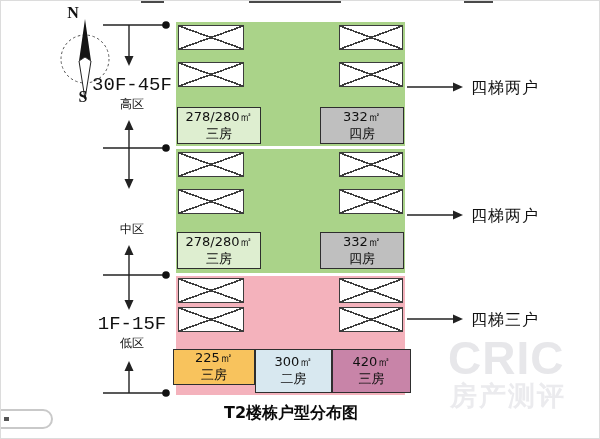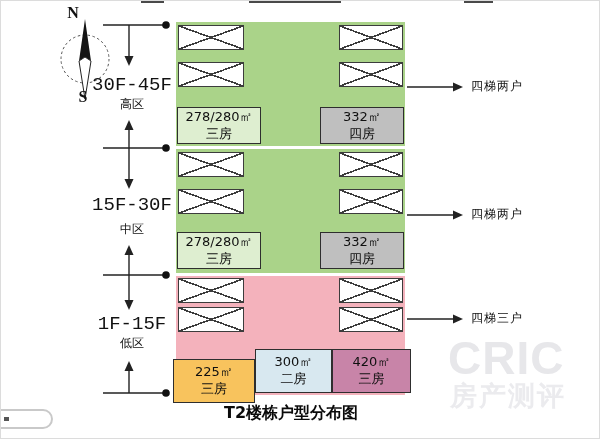--- a/index.html
+++ b/index.html
@@ -34,21 +34,21 @@
   
   .unit{position:absolute;border:1.5px solid #2e2e2e;box-sizing:border-box;display:flex;
         flex-direction:column;align-items:center;justify-content:center;text-align:left;
         font-size:13px;line-height:1.3;color:#101010;}
   .unit-green{background:var(--unit-green,#deeed0);}
   .unit-gray{background:var(--unit-gray,#bfbfbf);}
   .unit-orange{background:var(--unit-orange,#f8c35d);}
   .unit-blue{background:var(--unit-blue,#d8e8f0);}
   .unit-purple{background:var(--unit-purple,#c884a8);}
   
-  .elev-label{position:absolute;left:470px;font-size:12px;color:#111;letter-spacing:1px;}
+  .elev-label{position:absolute;left:470px;font-size:16px;color:#111;letter-spacing:1px;}
   
   .diagram-title{position:absolute;left:165px;top:402px;width:250px;text-align:center;
                  font-size:16px;font-weight:bold;color:#0a0a0a;}
   
   .wm1{position:absolute;left:447px;top:330px;font-family:"Liberation Sans",sans-serif;
        font-size:46px;font-weight:bold;color:#e7e7ea;letter-spacing:1px;}
   .wm2{position:absolute;left:449px;top:377px;font-size:27px;font-weight:bold;
        color:#ebebee;letter-spacing:2px;}
   
   .pill{position:absolute;left:-12px;top:408px;width:60px;height:16px;background:#fff;
@@ -101,21 +101,20 @@
     <line x1="406" y1="86" x2="452" y2="86"></line>
       <polygon points="452,81.5 452,90.5 462,86"></polygon>
     <line x1="406" y1="214" x2="452" y2="214"></line>
       <polygon points="452,209.5 452,218.5 462,214"></polygon>
     <line x1="406" y1="318" x2="452" y2="318"></line>
       <polygon points="452,313.5 452,322.5 462,318"></polygon>
   </svg>
 
   <div class="floor-range" style="top:73px">30F-45F</div>
   <div class="zone-name" style="top:95px">高区</div>
-  <div class="floor-range" style="top:193px">15F-30F</div>
   <div class="zone-name" style="top:220px">中区</div>
   <div class="floor-range" style="top:312px">1F-15F</div>
   <div class="zone-name" style="top:334px">低区</div>
 
   <div class="block block-green" style="top:21px;height:124px">
     <div class="xbox" style="left:2px;top:3px;width:66px"></div>
     <div class="xbox" style="left:2px;top:40px;width:66px"></div>
     <div class="xbox" style="left:163px;top:3px;width:64px"></div>
     <div class="xbox" style="left:163px;top:40px;width:64px"></div>
     <div class="unit unit-green" style="left:1px;top:85px;width:84px;height:37px">
@@ -141,21 +140,21 @@
       <div>332㎡</div>
       <div>四房</div>
     </div>
   </div>
 
   <div class="block block-pink" style="top:275px;height:119px">
     <div class="xbox" style="left:2px;top:2px;width:66px"></div>
     <div class="xbox" style="left:2px;top:31px;width:66px"></div>
     <div class="xbox" style="left:163px;top:2px;width:64px"></div>
     <div class="xbox" style="left:163px;top:31px;width:64px"></div>
-    <div class="unit unit-orange" style="left:-3px;top:83px;width:82px;height:44px">
+    <div class="unit unit-orange" style="left:-3px;top:73px;width:82px;height:36px">
       <div>225㎡</div>
       <div>三房</div>
     </div>
     <div class="unit unit-blue" style="left:79px;top:73px;width:77px;height:44px">
       <div>300㎡</div>
       <div>二房</div>
     </div>
     <div class="unit unit-purple" style="left:156px;top:73px;width:79px;height:44px">
       <div>420㎡</div>
       <div>三房</div>

